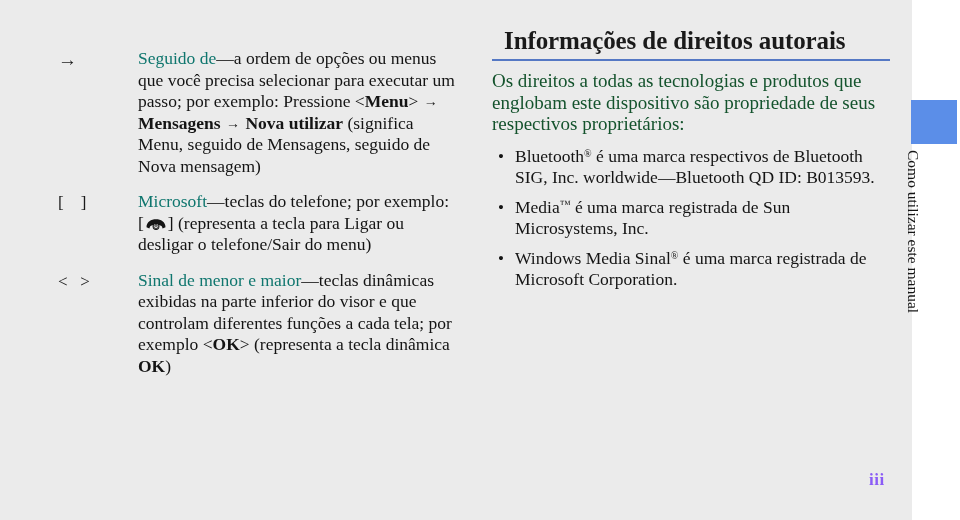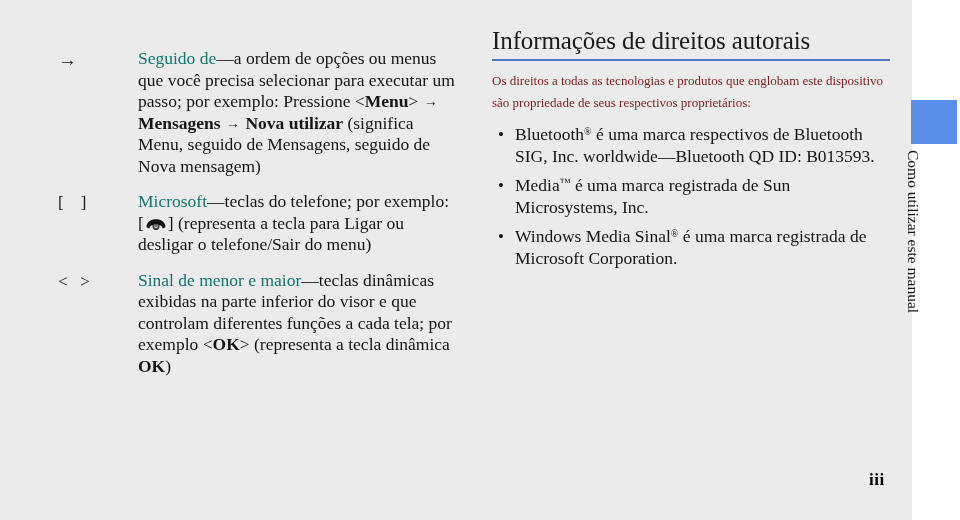--- a/index.html
+++ b/index.html
@@ -100,37 +100,37 @@
   .right-col {
     position: absolute;
     left: 492px;
     top: 26px;
     width: 400px;
   }
 
   .chapter-title {
     font-size: 25px;
     line-height: 30px;
-    font-weight: normal;
+    font-weight: bold;
     color: #1a1a1a;
-    margin: 0 0 3px 0;
+    margin: 0 0 3px 12px;
     letter-spacing: -0.1px;
   }
 
   .title-rule {
     height: 2px;
     background: #5578c4;
     width: 398px;
     margin-bottom: 9px;
   }
 
   .intro {
-    font-size: 13px;
-    line-height: 21.5px;
-    color: #7f1d1d;
+    font-size: 19px;
+    line-height: 21.5px;
+    color: #14532d;
     margin: 3px 0 11px 0;
   }
 
   .bullet-list {
     list-style: none;
     margin: 0;
     padding: 0;
   }
 
   .bullet-item {
@@ -192,21 +192,21 @@
     top: 0;
   }
 
   
   .folio {
     position: absolute;
     left: 869px;
     top: 470px;
     font-size: 17px;
     line-height: 20px;
-    color: #000000;
+    color: #8b5cf6;
     font-weight: bold;
     letter-spacing: 0.5px;
   }
 </style>
 </head>
 <body>
 
 <div class="page">
 
   <div class="page-right-edge"></div>

